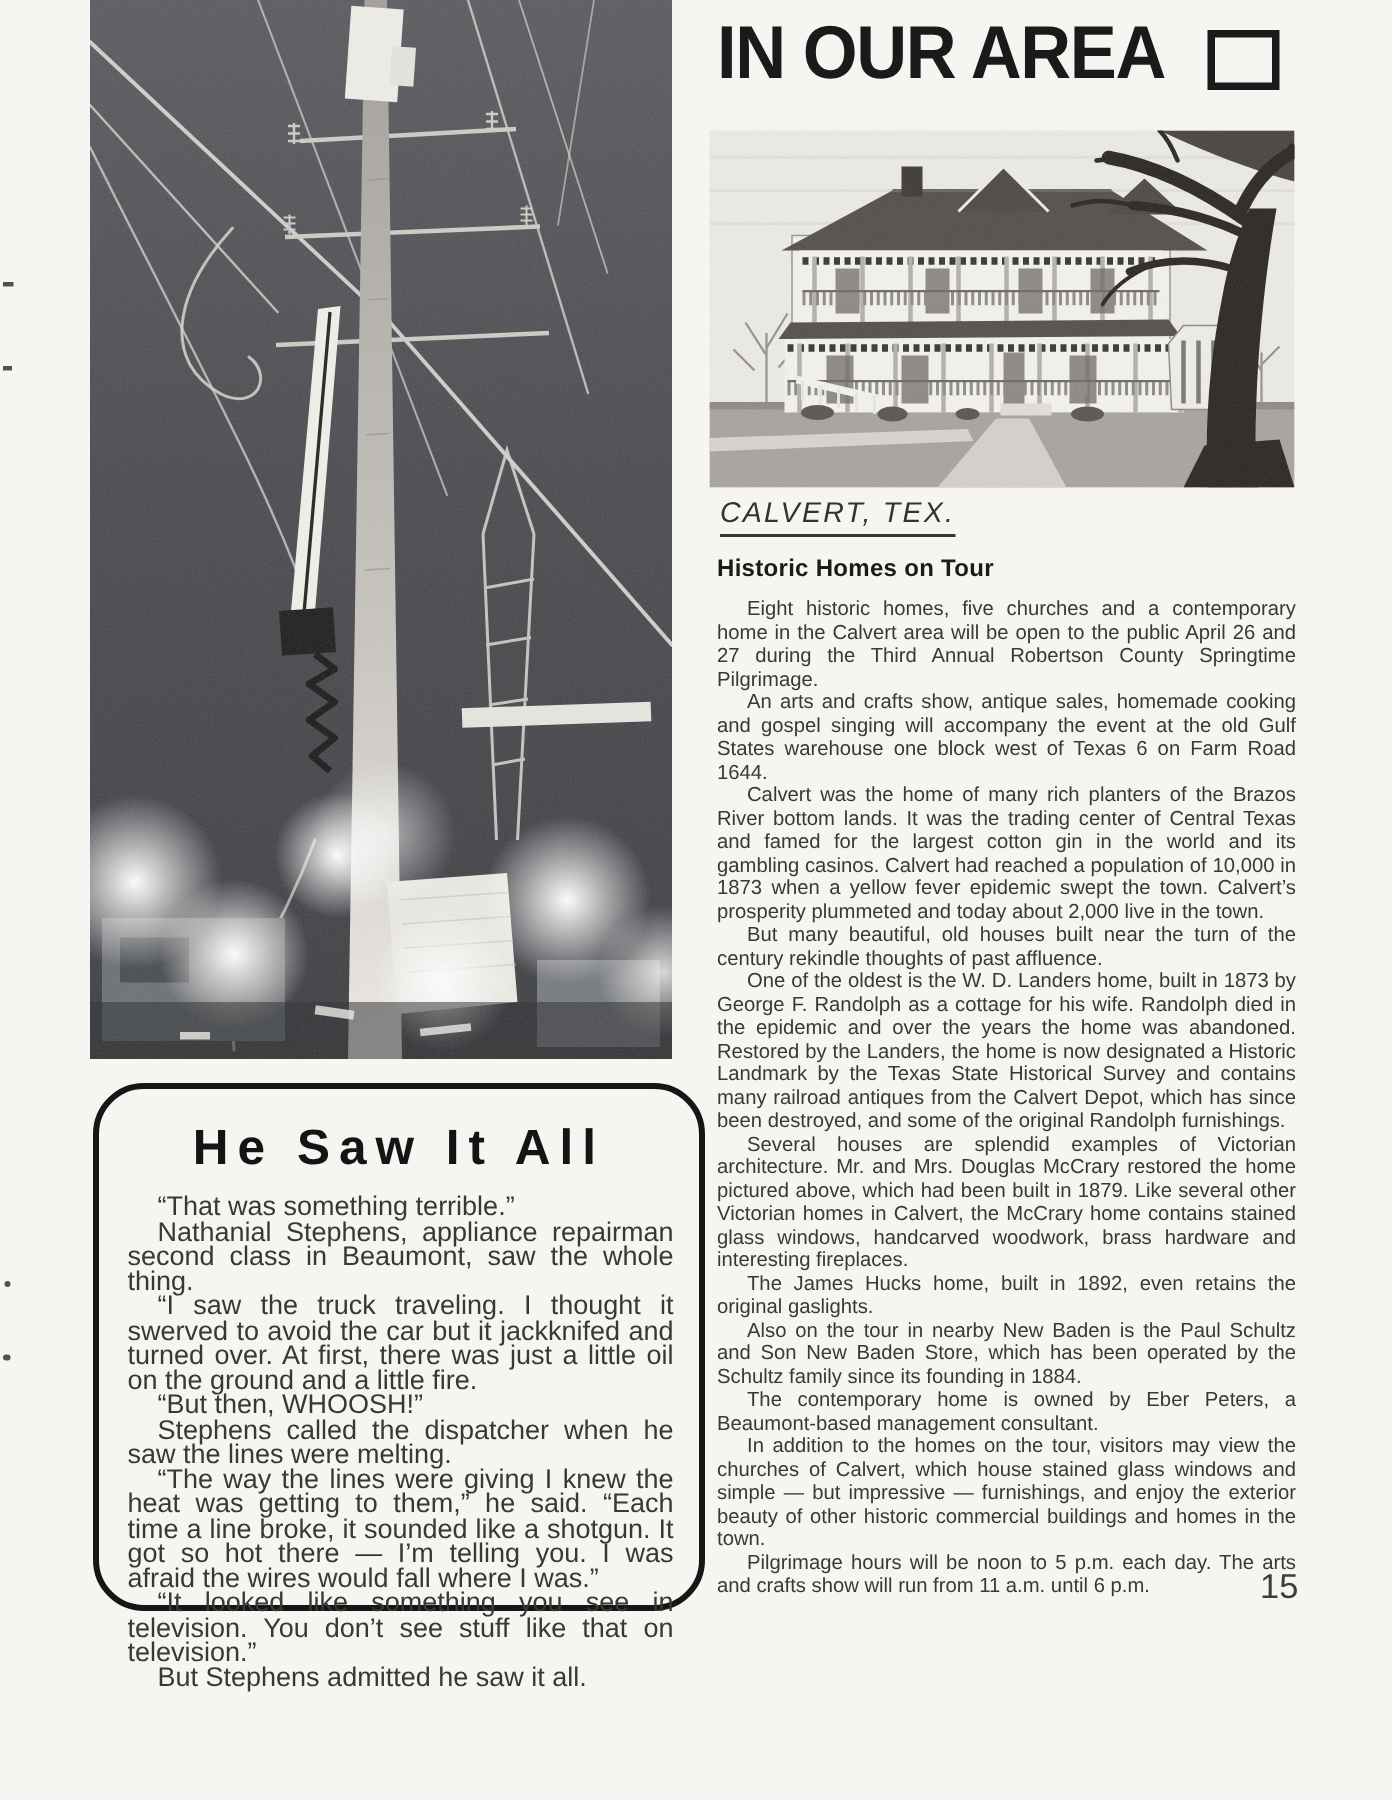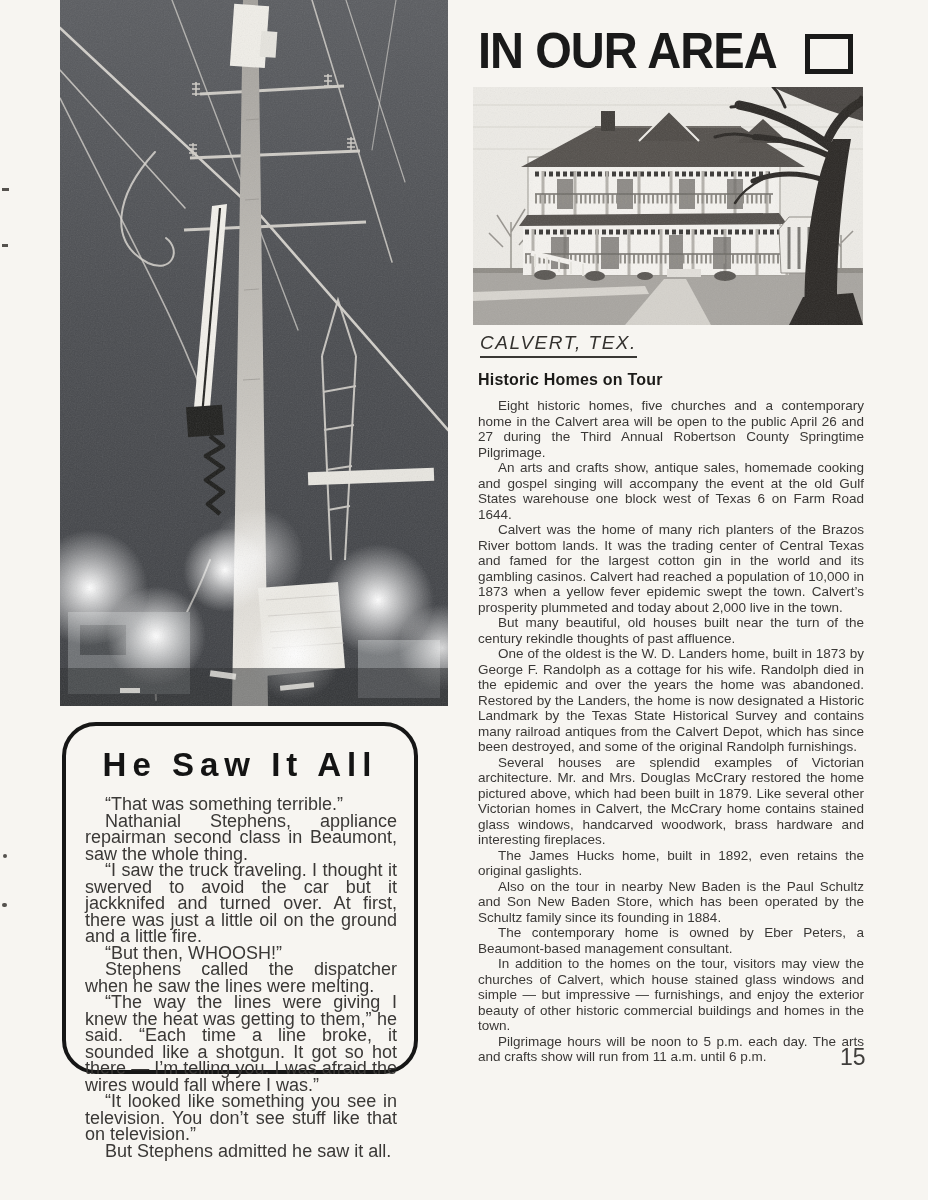--- a/index.html
+++ b/index.html
@@ -21,41 +21,41 @@
   .mark4 { left:2px;  top:903px; width:5px; height:4px; border-radius:2px; }
 
   
   .night-photo {
     position:absolute; left:60px; top:0; width:388px; height:706px;
     background:#46484c;
   }
   .night-photo svg { display:block; width:100%; height:100%; }
 
   .story-box {
-    position:absolute; left:62px; top:722px; width:356px; height:352px;
+    position:absolute; left:62px; top:722px; width:408px; height:352px;
     box-sizing:border-box;
     border:4px solid #161616; border-radius:34px;
   }
   .story-box-title {
     margin:20px 6px 0;
     text-align:center;
     font-size:33px; font-weight:bold; letter-spacing:6px;
     color:#141414; white-space:nowrap;
   }
   .story-body {
     margin:12px 17px 0 19px;
     font-size:18px; line-height:16.5px;
     text-align:justify; color:#3a3836;
   }
   .story-body p { margin:0; text-indent:20px; }
 
   
   .right-col { position:absolute; left:478px; top:0; width:386px; height:1200px; }
 
-  .area-header { position:absolute; left:0; top:26px; display:flex; align-items:center; }
+  .area-header { position:absolute; left:0; top:10px; display:flex; align-items:flex-end; }
   .area-header .txt {
     font-size:50px; font-weight:bold; letter-spacing:-1px;
     color:#1a1a1a; white-space:nowrap;
     transform:scaleX(0.94); transform-origin:left top; line-height:1;
   }
   .area-square {
     width:38px; height:30px; border:5px solid #1a1a1a;
     margin-left:9px; margin-top:5px; flex:none;
   }
 

